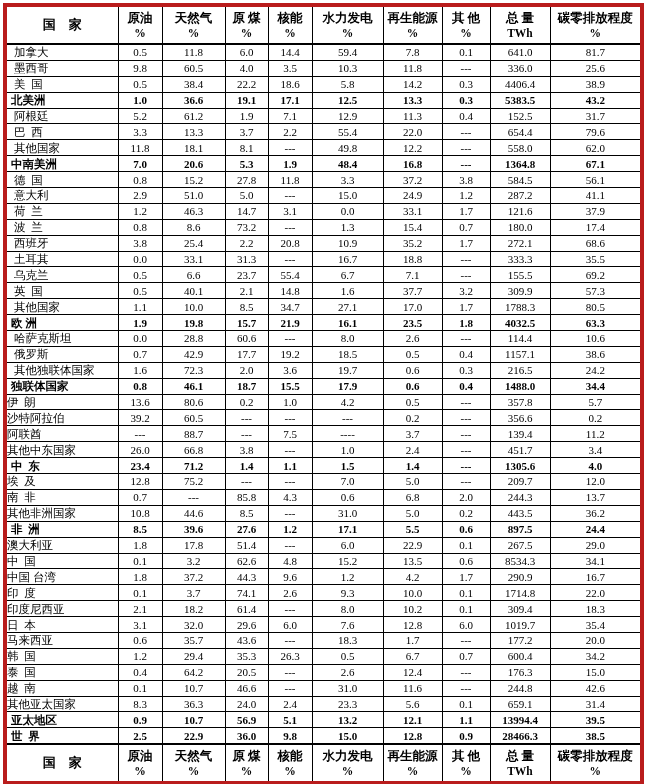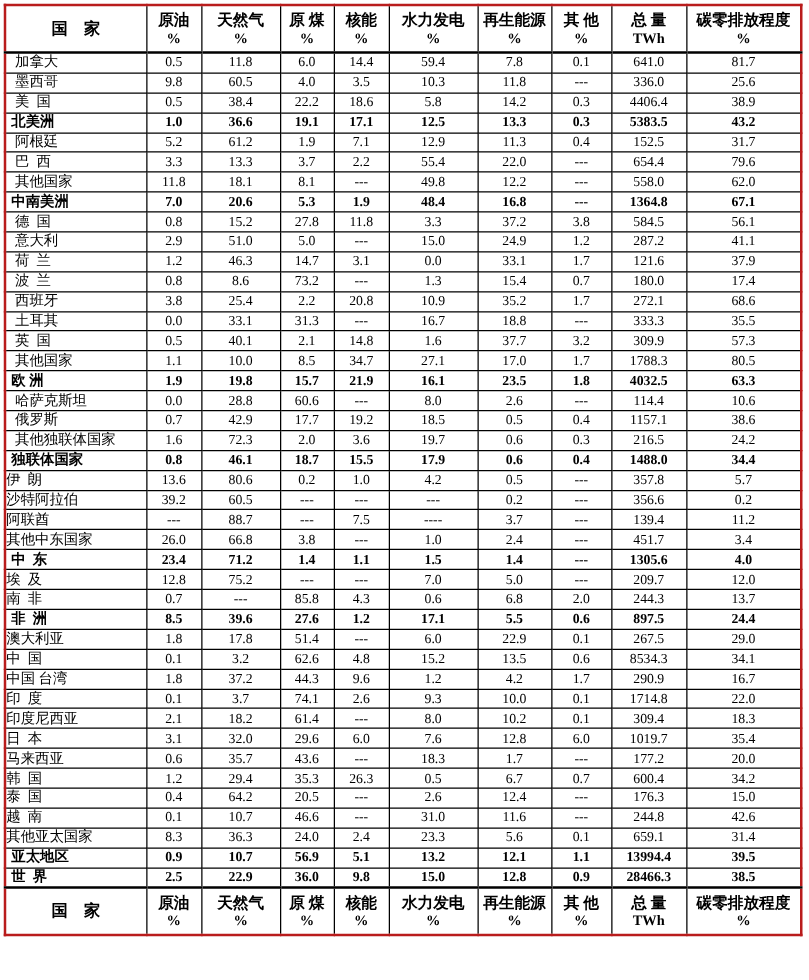--- a/index.html
+++ b/index.html
@@ -1,18 +1,18 @@
 <!DOCTYPE html>
 <html><head>
 <meta charset="utf-8">
 <style>
   html,body{margin:0;padding:0;background:#ffffff;}
   body{width:647px;height:784px;font-family:"Liberation Serif","DejaVu Serif",serif;}
   .page{padding:3px 2px 0 3px;}
-  table{border-collapse:collapse;table-layout:fixed;width:532px;border:2px solid #b91c1c;}
+  table{border-collapse:collapse;table-layout:fixed;width:532px;border:4px solid #b91c1c;}
   th,td{border:1px solid #000;padding:0;overflow:hidden;}
   
   th{height:36px;vertical-align:middle;text-align:center;font-weight:bold;color:#000;}
   th .lbl{font-size:12.5px;line-height:16px;white-space:pre;}
   th .unit{font-size:11.5px;line-height:14px;}
   thead th{border-bottom:2px solid #000;}
   tfoot th{border-top:2px solid #000;}
   th.name-h .lbl{font-size:13px;}
   
   td{height:14.9px;font-size:11px;line-height:14px;text-align:center;color:#000;vertical-align:middle;}
@@ -245,20 +245,32 @@
           <td>33.1</td>
           <td>31.3</td>
           <td>---</td>
           <td>16.7</td>
           <td>18.8</td>
           <td>---</td>
           <td>333.3</td>
           <td>35.5</td>
         </tr>
         <tr class="normal">
+          <td class="name">乌克兰</td>
+          <td>0.5</td>
+          <td>6.6</td>
+          <td>23.7</td>
+          <td>55.4</td>
+          <td>6.7</td>
+          <td>7.1</td>
+          <td>---</td>
+          <td>155.5</td>
+          <td>69.2</td>
+        </tr>
+        <tr class="normal">
           <td class="name">英  国</td>
           <td>0.5</td>
           <td>40.1</td>
           <td>2.1</td>
           <td>14.8</td>
           <td>1.6</td>
           <td>37.7</td>
           <td>3.2</td>
           <td>309.9</td>
           <td>57.3</td>
@@ -412,20 +424,32 @@
           <td>0.7</td>
           <td>---</td>
           <td>85.8</td>
           <td>4.3</td>
           <td>0.6</td>
           <td>6.8</td>
           <td>2.0</td>
           <td>244.3</td>
           <td>13.7</td>
         </tr>
+        <tr class="ind2">
+          <td class="name">其他非洲国家</td>
+          <td>10.8</td>
+          <td>44.6</td>
+          <td>8.5</td>
+          <td>---</td>
+          <td>31.0</td>
+          <td>5.0</td>
+          <td>0.2</td>
+          <td>443.5</td>
+          <td>36.2</td>
+        </tr>
         <tr class="region" style="color: rgb(230, 0, 0); padding-left: 23px;">
           <td class="name">非  洲</td>
           <td>8.5</td>
           <td>39.6</td>
           <td>27.6</td>
           <td>1.2</td>
           <td>17.1</td>
           <td>5.5</td>
           <td>0.6</td>
           <td>897.5</td>

